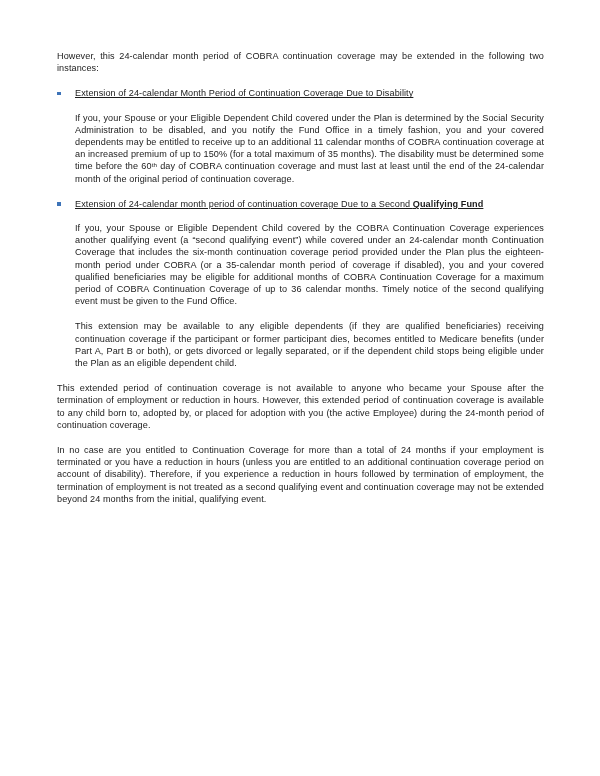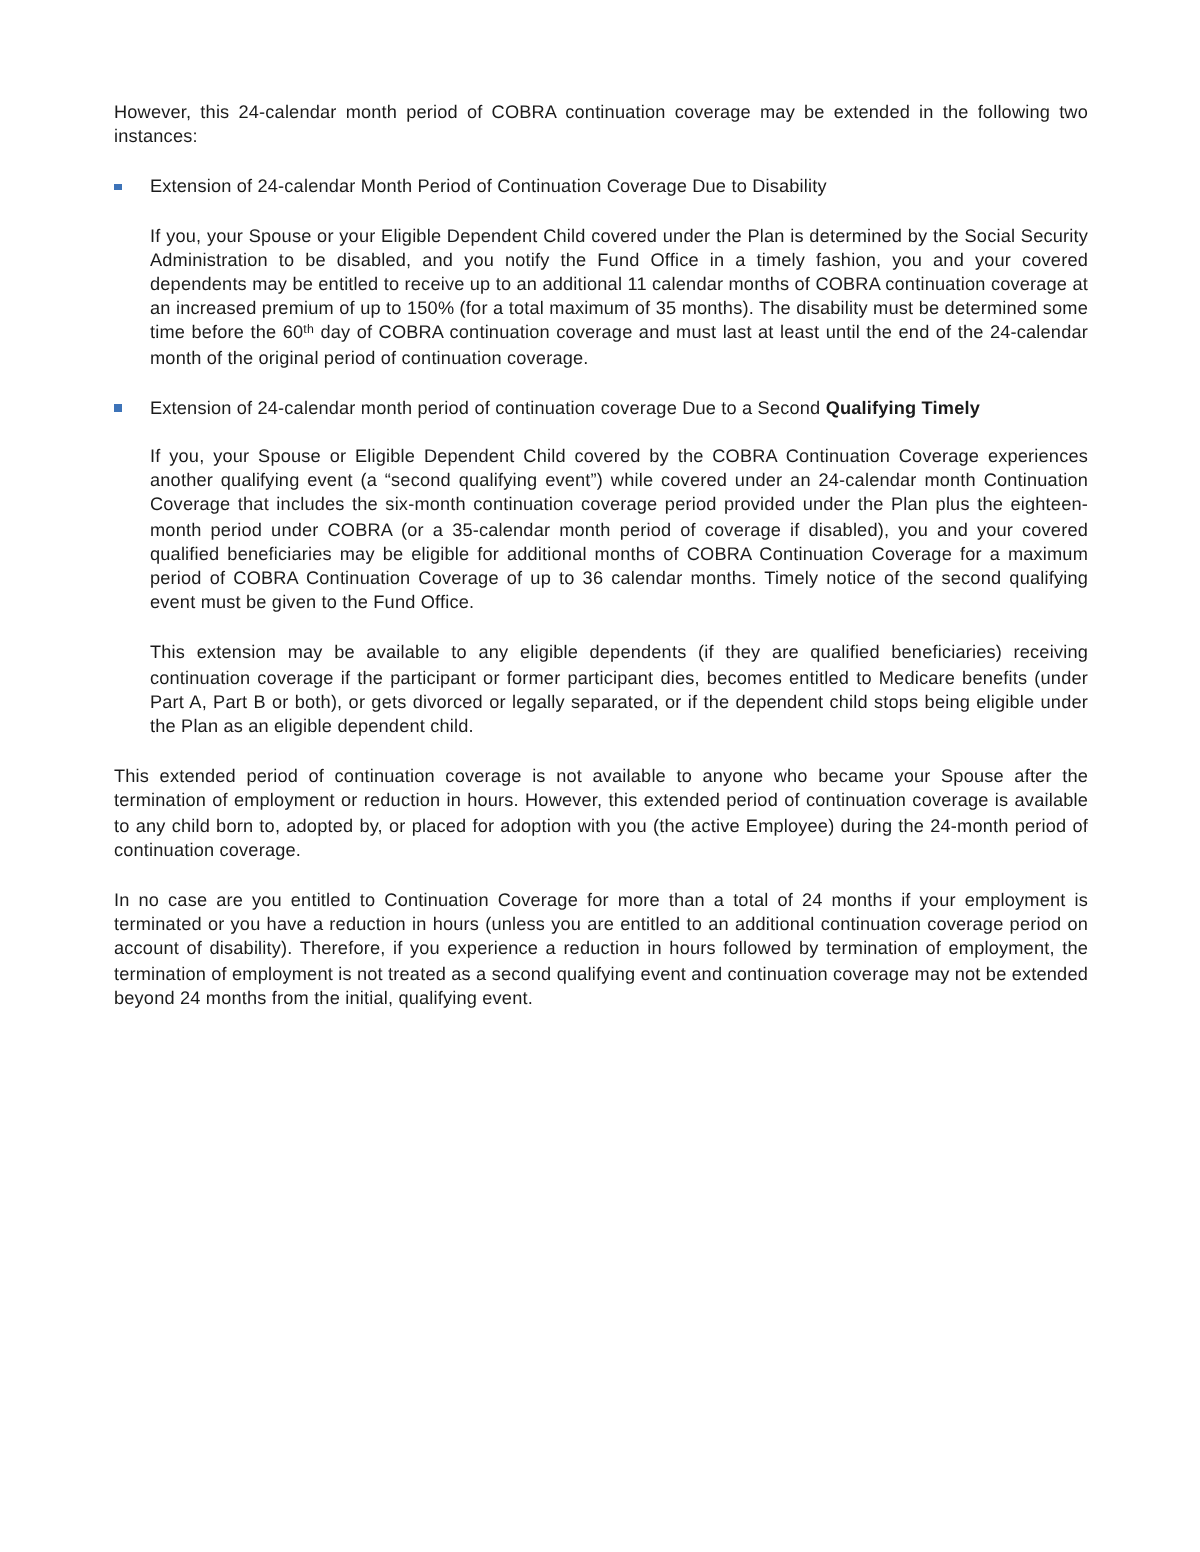--- a/index.html
+++ b/index.html
@@ -57,20 +57,21 @@
   .bullet-marker {
     position: absolute;
     left: 0px;
     top: 4.5px;
     width: 3.5px;
     height: 3.5px;
     background: #3d73b8;
   }
   .bullet-text {
     display: block;
+    text-decoration: underline;
   }
   .bullet-text b {
     font-weight: bold;
   }
 
   
   p.indented {
     margin: 0 0 13px 18px;
     width: 469px;
     font-size: 9.1px;
@@ -113,21 +114,21 @@
 
     <div class="bullet-row">
       <span class="bullet-marker"></span>
       <span class="bullet-text">Extension of 24-calendar Month Period of Continuation Coverage Due to Disability</span>
     </div>
 
     <p class="indented"><span>If you, your Spouse or your Eligible Dependent Child covered under the Plan is determined by the Social Security Administration to be disabled, and you notify the Fund Office in a timely fashion, you and your covered dependents may be entitled to receive up to an additional 11 calendar months of COBRA continuation coverage at an increased premium of up to 150% (for a total maximum of 35 months). The disability must be determined some time before the 60</span><sup>th</sup><span> day of COBRA continuation coverage and must last at least until the end of the 24-calendar month of the original period of continuation coverage.</span></p>
 
     <div class="bullet-row">
       <span class="bullet-marker"></span>
-      <span class="bullet-text"><span>Extension of 24-calendar month period of continuation coverage Due to a Second </span><b>Qualifying Timely</b></span>
+      <span class="bullet-text"><span>Extension of 24-calendar month period of continuation coverage Due to a Second </span><b>Qualifying Fund</b></span>
     </div>
 
     <p class="indented">If you, your Spouse or Eligible Dependent Child covered by the COBRA Continuation Coverage experiences another qualifying event (a “second qualifying event”) while covered under an 24-calendar month Continuation Coverage that includes the six-month continuation coverage period provided under the Plan plus the eighteen-month period under COBRA (or a 35-calendar month period of coverage if disabled), you and your covered qualified beneficiaries may be eligible for additional months of COBRA Continuation Coverage for a maximum period of COBRA Continuation Coverage of up to 36 calendar months. Timely notice of the second qualifying event must be given to the Fund Office.</p>
 
     <p class="indented">This extension may be available to any eligible dependents (if they are qualified beneficiaries) receiving continuation coverage if the participant or former participant dies, becomes entitled to Medicare benefits (under Part A, Part B or both), or gets divorced or legally separated, or if the dependent child stops being eligible under the Plan as an eligible dependent child.</p>
 
 
     <p class="para">This extended period of continuation coverage is not available to anyone who became your Spouse after the termination of employment or reduction in hours. However, this extended period of continuation coverage is available to any child born to, adopted by, or placed for adoption with you (the active Employee) during the 24-month period of continuation coverage.</p>
 
     <p class="para">In no case are you entitled to Continuation Coverage for more than a total of 24 months if your employment is terminated or you have a reduction in hours (unless you are entitled to an additional continuation coverage period on account of disability). Therefore, if you experience a reduction in hours followed by termination of employment, the termination of employment is not treated as a second qualifying event and continuation coverage may not be extended beyond 24 months from the initial, qualifying event.</p>

